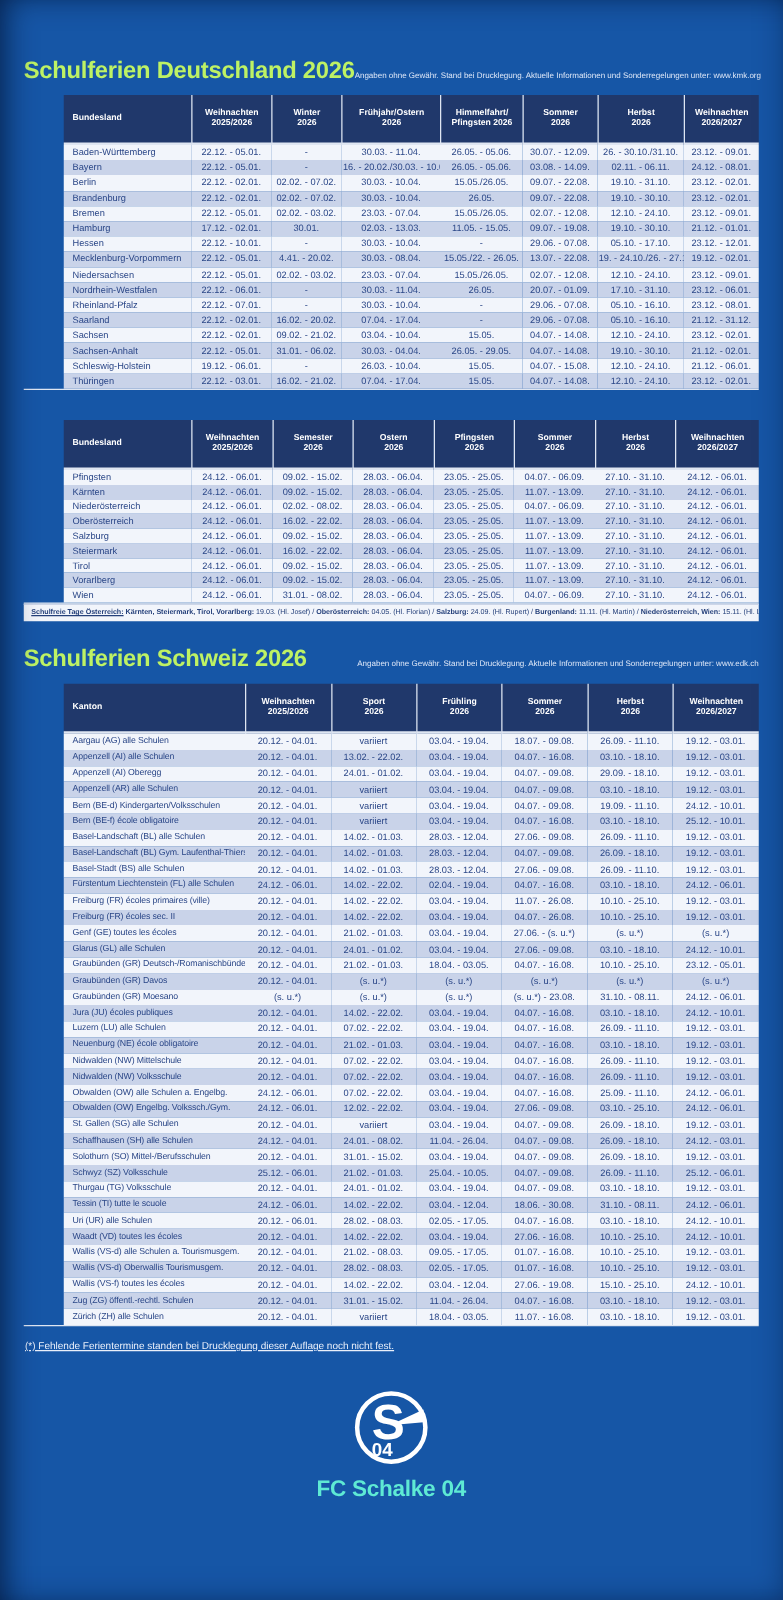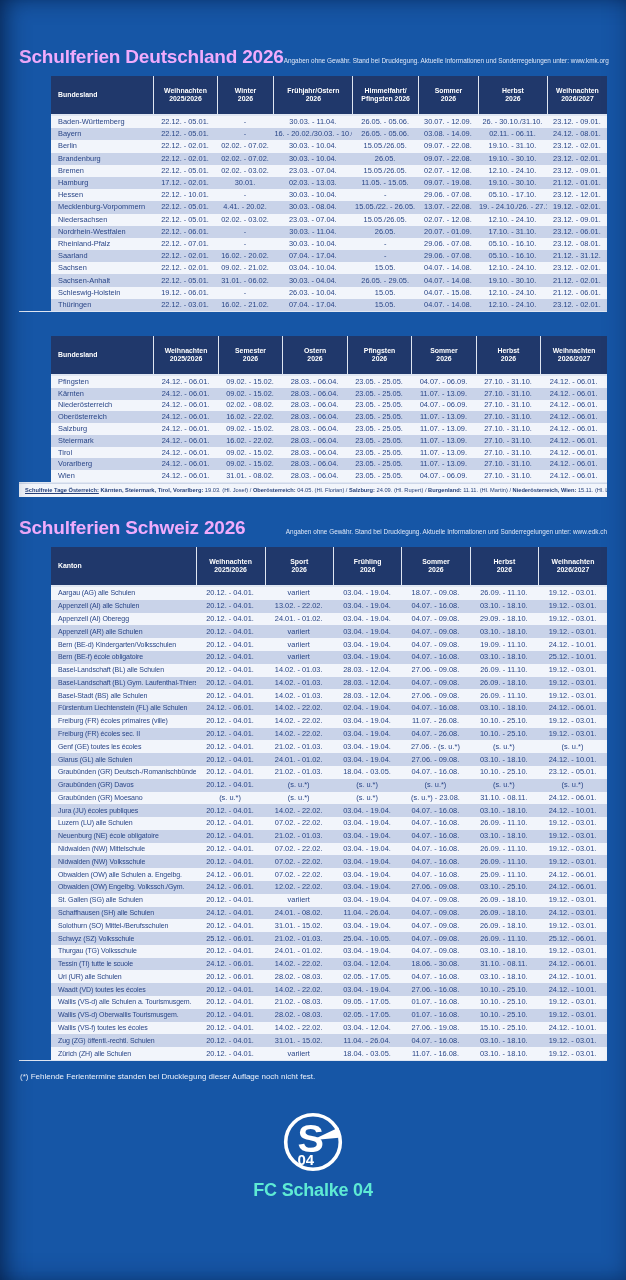--- a/index.html
+++ b/index.html
@@ -12,21 +12,21 @@
   .vignette{
     position:absolute;inset:0;pointer-events:none;z-index:5;
     box-shadow:
       inset 16px 8px 24px -12px rgba(3,22,58,.8),
       inset -10px -12px 24px -14px rgba(3,22,58,.55);
   }
   .content{padding:46px 19px 0;position:relative;z-index:1;}
   section{display:block;}
   .title-row{display:flex;align-items:flex-end;justify-content:space-between;margin-bottom:9px;}
   .title-row h1{
-    margin:0;color:#f0abfc;font-size:19px;line-height:21px;font-weight:700;letter-spacing:-0.2px;
+    margin:0;color:#bef264;font-size:19px;line-height:21px;font-weight:700;letter-spacing:-0.2px;
     white-space:nowrap;
   }
   .note{font-size:6.4px;line-height:8px;color:#dfe8f8;padding-bottom:2px;text-align:right;white-space:nowrap;}
 
   table.ferien{width:100%;border-collapse:separate;border-spacing:0;table-layout:fixed;border-bottom:1.5px solid #dfe6f2;padding-left:32px;}
   table.ferien th{
     background:#20386b;vertical-align:middle;text-align:center;
     height:40px;box-sizing:border-box;padding:4px 2px;
     border-bottom:2px solid #dfe6f2;overflow:hidden;
   }
@@ -47,21 +47,21 @@
   .at-footnote{
     background:#f2f5fb;border-top:1px solid #cdd6e8;
     padding:3px 6px 3.5px;font-size:5.7px;line-height:6.5px;color:#25407a;white-space:nowrap;overflow:hidden;
   }
   .b{font-weight:700;}
   .u{text-decoration:underline;}
 
   .sec-at{margin-top:24px;}
   .sec-ch{margin-top:20px;}
 
-  .star-note{margin:11px 0 0 1px;font-size:8px;line-height:10px;color:#eaf0fb;}
+  .star-note{margin:11px 0 0 1px;font-size:8px;line-height:10px;color:#eaf0fb;text-decoration:underline;}
 
   footer{margin-top:30px;text-align:center;}
   .logo{width:60px;height:60px;display:inline-block;}
   svg text{font-family:"Liberation Sans",sans-serif;}
   .wordmark{margin-top:5px;color:#5eead4;font-size:18px;line-height:19px;font-weight:700;letter-spacing:-0.2px;}
 </style>
 </head>
 <body>
 
 <div class="vignette"></div>

